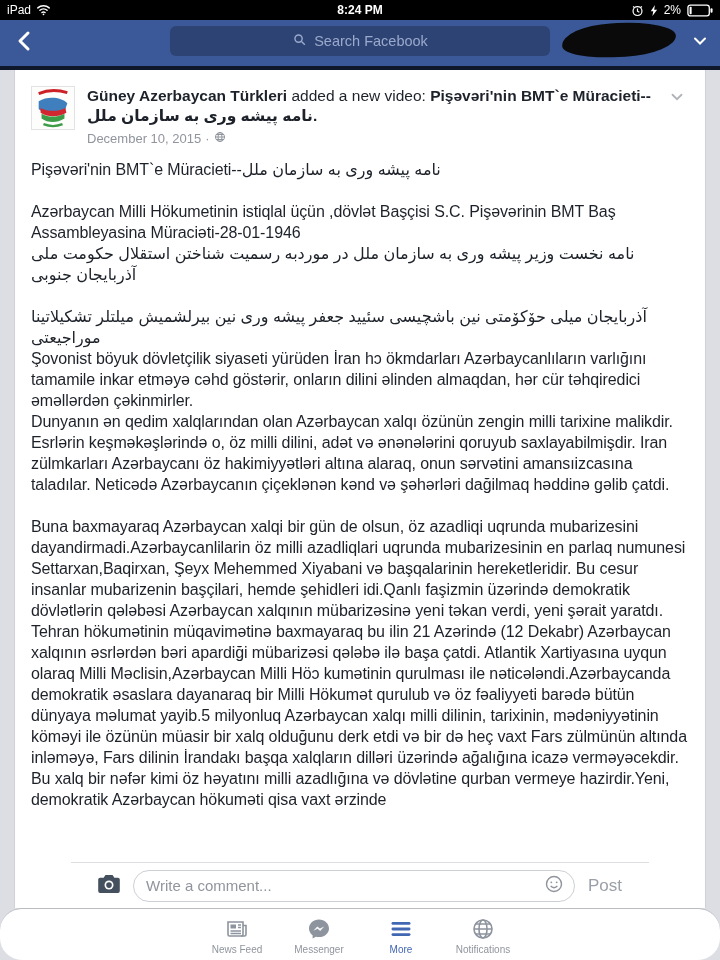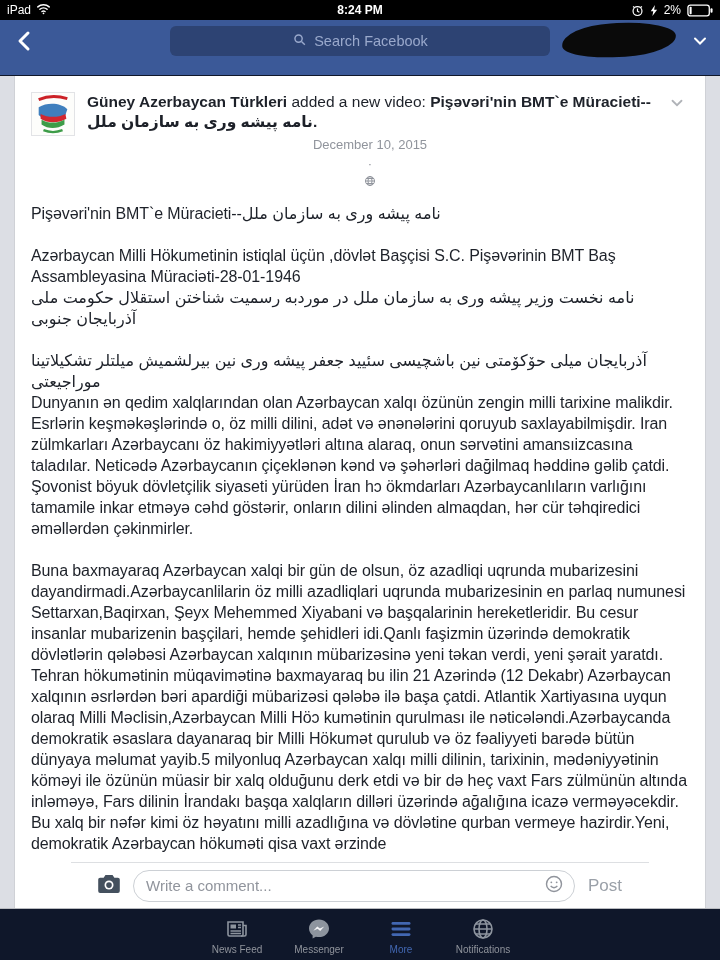--- a/index.html
+++ b/index.html
@@ -6,63 +6,63 @@
   html,body { margin:0; padding:0; background:#222; }
   .screen {
     width:720px; height:960px; margin:0 auto; position:relative;
     display:flex; flex-direction:column; overflow:hidden;
     font-family:"Liberation Sans","DejaVu Sans",sans-serif;
     background:#dcdee4;
   }
   
   .status-bar{ height:20px; background:#000; color:#fff; display:flex; align-items:center;
     padding:0 7px; font-size:12px; position:relative; flex:0 0 auto;}
-  .sb-left{ display:flex; gap:5px;}
+  .sb-left{ display:flex; align-items:center; gap:5px;}
   .sb-center{ position:absolute; left:0; right:0; text-align:center; font-weight:bold; font-size:12px;}
   .sb-right{ margin-left:auto; display:flex; align-items:center; gap:6px;}
   .sb-right svg, .sb-left svg{ display:block; }
   
-  .nav-bar{ height:56px; background:#3b5998; border-bottom:1px solid #0f172a;
+  .nav-bar{ height:50px; background:#3b5998; border-bottom:4px solid #0f172a;
     position:relative; flex:0 0 auto; display:flex; align-items:center;}
   .back-btn{ position:absolute; left:8px; top:5px; width:34px; height:32px; background:none; border:none; padding:4px; cursor:pointer;}
   .search-field{ position:absolute; left:170px; top:6px; width:380px; height:30px;
     background:#2d4373; border-radius:6px; display:flex; align-items:center; justify-content:center;
     gap:7px; color:#9aa9cc; font-size:14.5px; cursor:text;}
   .redaction{ position:absolute; left:562px; top:3px; width:114px; height:34px; background:#0a0a0a;
     border-radius:46% 54% 48% 52% / 62% 48% 58% 42%; transform:rotate(-3deg);}
   .nav-caret{ position:absolute; right:6px; top:9px; width:28px; height:26px; background:none; border:none; padding:2px; cursor:pointer;}
   
   .main{ flex:1 1 auto; position:relative; overflow:hidden; display:flex; justify-content:center; background:#dcdee4;}
   .card{ width:692px; height:100%; background:#fff; border-left:1px solid #cfd1d6; border-right:1px solid #cfd1d6;
     padding:16px 16px 0 16px; overflow:hidden;}
   .post-header{ display:flex; gap:12px; }
   .avatar{ width:44px; height:44px; flex:0 0 auto; border:1px solid #e2e3e6; background:#fff; cursor:pointer;}
   .header-col{ flex:1 1 auto; min-width:0;}
   .header-title{ font-size:15.5px; line-height:20px; color:#1d2129;}
   .author{ font-weight:bold; cursor:pointer;}
   .video-title{ font-weight:bold; cursor:pointer;}
-  .post-date-row{ margin-top:5px; font-size:13px; color:#90949c; display:flex; align-items:center; gap:4px;flex-direction:column;}
+  .post-date-row{ margin-top:5px; font-size:13px; color:#90949c; display:flex; align-items:center; gap:4px;}
   .post-caret{ flex:0 0 auto; width:24px; height:24px; background:none; border:none; padding:2px; color:#b0b3b8; cursor:pointer;}
   .post-body{ margin-top:13px; font-size:16px; line-height:21px; color:#1d2129; letter-spacing:-0.1px;
     overflow:hidden; }
   .para{ min-height:21px; word-wrap:break-word;}
   
   .comment-bar{ position:absolute; bottom:0; left:71px; width:578px; height:46px; background:#fff;
     border-top:1px solid #dddfe2; display:flex; align-items:center; padding:0 25px; gap:11px;}
   .camera-btn{ background:none; border:none; padding:0; color:#44505e; cursor:pointer; display:flex;}
   .comment-input-wrap{ flex:1 1 auto; height:32px; border:1px solid #ccd0d5; border-radius:16px;
     display:flex; align-items:center; padding:0 10px 0 12px; background:#fff;}
   .comment-input-wrap input{ flex:1; border:none; outline:none; font-size:15px; color:#1d2129;
     font-family:inherit; background:transparent; padding:0;}
   .comment-input-wrap input::placeholder{ color:#90949c;}
   .emoji-btn{ background:none; border:none; padding:0; color:#90949c; cursor:pointer; display:flex;}
   .post-btn{ background:none; border:none; font-size:17px; color:#9aa0a8; font-family:inherit; cursor:pointer; padding:0 2px;}
   
-  .tab-bar{ height:52px; flex:0 0 auto; background:#0f172a; border-top:1px solid #b9bbc0;
-    display:flex; justify-content:center; align-items:center;}
+  .tab-bar{ height:52px; flex:0 0 auto; background:#ffffff; border-top:1px solid #b9bbc0;
+    display:flex; justify-content:center; align-items:center;border-radius:22px;}
   .tab-item{ width:82px; display:flex; flex-direction:column; align-items:center; gap:3px;
     color:#8d949e; cursor:pointer; padding-top:2px;}
   .tab-item .tab-icon{ height:24px; display:flex; align-items:center;}
   .tab-item .tab-label{ font-size:10px; color:#90949c;}
   .tab-item.active{ color:#4267b2;}
   .tab-item.active .tab-label{ color:#4267b2;}
 </style>
 </head>
 <body>
 
@@ -170,22 +170,22 @@
         </button>
       </div>
 
       <div class="post-body">
           <div class="para">Pişəvəri'nin BMT`e Müracieti--نامه پیشه وری به سازمان ملل</div>
           <div class="para"></div>
           <div class="para">Azərbaycan Milli Hökumetinin istiqlal üçün ,dövlət Başçisi S.C. Pişəvərinin BMT Baş Assambleyasina Müraciəti-28-01-1946</div>
           <div class="para">نامه نخست وزیر پیشه وری به سازمان ملل در موردبه رسمیت شناختن استقلال حکومت ملی آذربایجان جنوبی</div>
           <div class="para"></div>
           <div class="para">آذربایجان میلی حۆکۆمتی نین باشچیسی سئیید جعفر پیشه وری نین بیرلشمیش میلتلر تشکیلاتینا موراجیعتی</div>
+          <div class="para">Şovonist böyuk dövletçilik siyaseti yürüden İran hɔ ökmdarları Azərbaycanlıların varlığını tamamile inkar etməyə cəhd göstərir, onların dilini əlinden almaqdan, hər cür təhqiredici əməllərdən çəkinmirler.</div>
           <div class="para">Dunyanın ən qedim xalqlarından olan Azərbaycan xalqı özünün zengin milli tarixine malikdir. Esrlərin keşməkəşlərində o, öz milli dilini, adət və ənənələrini qoruyub saxlayabilmişdir. Iran zülmkarları Azərbaycanı öz hakimiyyətləri altına alaraq, onun sərvətini amansıizcasına taladılar. Neticədə Azərbaycanın çiçeklənən kənd və şəhərləri dağilmaq həddinə gəlib çatdi.</div>
-          <div class="para">Şovonist böyuk dövletçilik siyaseti yürüden İran hɔ ökmdarları Azərbaycanlıların varlığını tamamile inkar etməyə cəhd göstərir, onların dilini əlinden almaqdan, hər cür təhqiredici əməllərdən çəkinmirler.</div>
           <div class="para"></div>
           <div class="para">Buna baxmayaraq Azərbaycan xalqi bir gün de olsun, öz azadliqi uqrunda mubarizesini</div>
           <div class="para">dayandirmadi.Azərbaycanlilarin öz milli azadliqlari uqrunda mubarizesinin en parlaq numunesi Settarxan,Baqirxan, Şeyx Mehemmed Xiyabani və başqalarinin hereketleridir. Bu cesur insanlar mubarizenin başçilari, hemde şehidleri idi.Qanlı faşizmin üzərində demokratik dövlətlərin qələbəsi Azərbaycan xalqının mübarizəsinə yeni təkan verdi, yeni şərait yaratdı. Tehran hökumətinin müqavimətinə baxmayaraq bu ilin 21 Azərində (12 Dekabr) Azərbaycan xalqının əsrlərdən bəri apardiği mübarizəsi qələbə ilə başa çatdi. Atlantik Xartiyasına uyqun olaraq Milli Məclisin,Azərbaycan Milli Höɔ kumətinin qurulması ile nəticələndi.Azərbaycanda demokratik əsaslara dayanaraq bir Milli Hökumət qurulub və öz fəaliyyeti barədə bütün dünyaya məlumat yayib.5 milyonluq Azərbaycan xalqı milli dilinin, tarixinin, mədəniyyətinin köməyi ile özünün müasir bir xalq olduğunu derk etdi və bir də heç vaxt Fars zülmünün altında inləməyə, Fars dilinin İrandakı başqa xalqların dilləri üzərində ağalığına icazə verməyəcekdir.</div>
           <div class="para">Bu xalq bir nəfər kimi öz həyatını milli azadlığına və dövlətine qurban vermeye hazirdir.Yeni, demokratik Azərbaycan hökuməti qisa vaxt ərzinde</div>
         </div>
     </div>
 
     <div class="comment-bar">
       <button class="camera-btn">
         <span>

